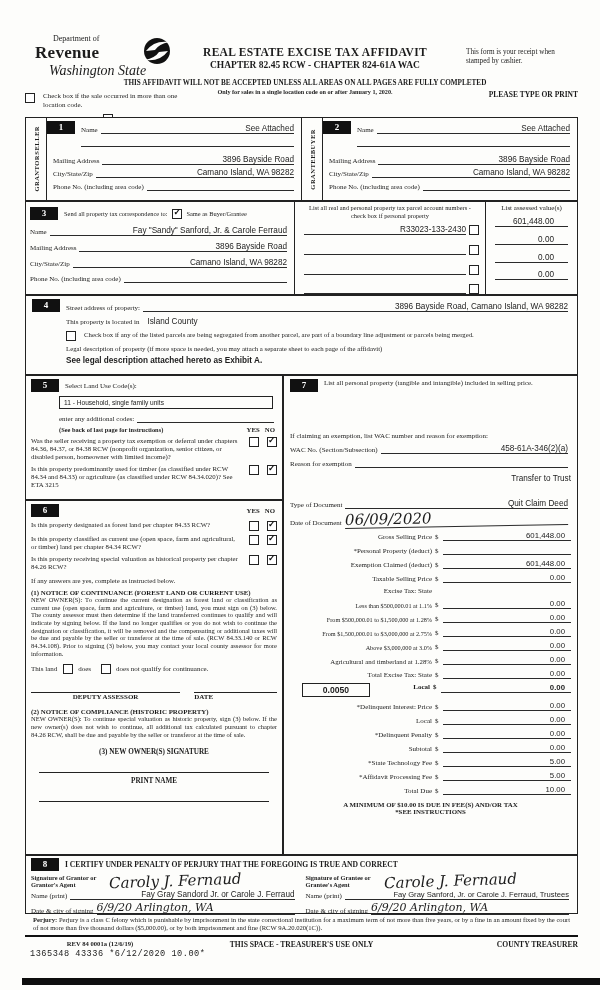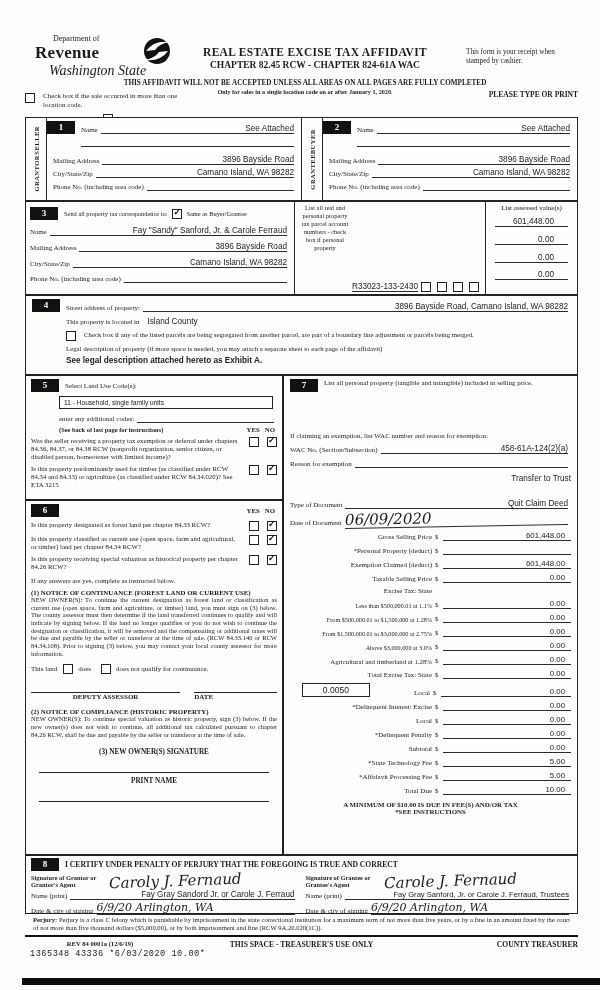--- a/index.html
+++ b/index.html
@@ -157,21 +157,21 @@
       </div>
       <div class="frow" style="margin-top:6px;">
         <span class="lbl">City/State/Zip</span>
         <span class="fill value">Camano Island, WA 98282</span>
       </div>
       <div class="frow" style="margin-top:5px;">
         <span class="lbl">Phone No. (including area code)</span>
         <span class="fill"></span>
       </div>
     </div>
-    <div style="width:178px;border-right:1px solid #222;padding:2px 6px;display:flex;flex-direction:row;">
+    <div style="width:178px;border-right:1px solid #222;padding:2px 6px;display:flex;flex-direction:column;">
       <div class="sm center" style="line-height:1.25;">List all real and personal property tax parcel account numbers - check box if personal property</div>
       <div class="frow" style="margin-top:5px;">
         <span class="fill value" style="padding-left:0;">R33023-133-2430</span>
         <span class="cb"></span>
       </div>
       <div class="frow" style="margin-top:10px;">
         <span class="fill"></span>
         <span class="cb"></span>
       </div>
       <div class="frow" style="margin-top:10px;">
@@ -312,21 +312,21 @@
 
   <div class="box" style="left:283px;top:375px;width:295px;height:480px;padding:3px 6px;box-sizing:border-box;">
     <div class="frow" style="margin-top:0;align-items:flex-start;">
       <span class="tile">7</span>
       <span style="font-size:6.9px;line-height:1.2;">List all personal property (tangible and intangible) included in selling price.</span>
     </div>
     <div style="height:40px;"></div>
     <div style="font-size:7px;">If claiming an exemption, list WAC number and reason for exemption:</div>
     <div class="frow" style="margin-top:4px;">
       <span class="lbl">WAC No. (Section/Subsection)</span>
-      <span class="fill value">458-61A-124(2)(a)</span>
+      <span class="fill value">458-61A-346(2)(a)</span>
     </div>
     <div class="frow" style="margin-top:4px;">
       <span class="lbl">Reason for exemption</span>
       <span class="fill"></span>
     </div>
     <div class="value" style="margin-top:6px;padding-left:4px;">Transfer to Trust</div>
     <div class="frow" style="margin-top:16px;">
       <span class="lbl">Type of Document</span>
       <span class="fill value">Quit Claim Deed</span>
     </div>
@@ -382,28 +382,28 @@
       <div class="trow">
           <span class="tlabel" style="font-size:6.8px;">Agricultural and timberland at 1.28%</span>
           <span class="tdollar">$</span>
           <span class="tline">0.00</span>
         </div>
       <div class="trow">
           <span class="tlabel">Total Excise Tax: State</span>
           <span class="tdollar">$</span>
           <span class="tline">0.00</span>
         </div>
-      <div class="trow" style="align-items:flex-end;">
+      <div class="trow" style="align-items:flex-start;font-weight:bold;">
         <span style="border:1px solid #222;width:66px;text-align:center;font-family:'Liberation Sans',sans-serif;font-size:8.6px;padding:1px 0;flex:none;margin-left:12px;">0.0050</span>
         <span class="tlabel" style="width:60px;">Local</span>
         <span class="tdollar">$</span>
         <span class="tline">0.00</span>
       </div>
       <div class="trow">
-          <span class="tlabel">*Delinquent Interest: Excise</span>
+          <span class="tlabel">*Delinquent Interest: Price</span>
           <span class="tdollar">$</span>
           <span class="tline">0.00</span>
         </div>
       <div class="trow">
           <span class="tlabel">Local</span>
           <span class="tdollar">$</span>
           <span class="tline">0.00</span>
         </div>
       <div class="trow">
           <span class="tlabel">*Delinquent Penalty</span>
@@ -477,16 +477,16 @@
   <div class="abs" style="left:25px;top:913px;width:553px;border-top:1px solid #222;border-bottom:2px solid #111;padding:2px 8px 3px 8px;box-sizing:border-box;font-size:6.6px;line-height:1.25;text-align:justify;">
     <span class="b">Perjury:</span>
     <span>Perjury is a class C felony which is punishable by imprisonment in the state correctional institution for a maximum term of not more than five years, or by a fine in an amount fixed by the court of not more than five thousand dollars ($5,000.00), or by both imprisonment and fine (RCW 9A.20.020(1C)).</span>
   </div>
 
   <div class="abs" style="left:25px;top:940px;width:553px;display:flex;align-items:flex-start;">
     <span style="font-size:6.6px;font-weight:bold;width:150px;text-align:center;">REV 84 0001a (12/6/19)</span>
     <span class="b" style="font-size:7.6px;flex:1;text-align:center;">THIS SPACE - TREASURER'S USE ONLY</span>
     <span class="b" style="font-size:7.6px;width:150px;text-align:right;">COUNTY TREASURER</span>
   </div>
-  <div class="abs" style="left:30px;top:949px;font-family:'Liberation Mono',monospace;font-size:8.6px;letter-spacing:.5px;">1365348 43336 *6/03/2020 10.00*</div>
+  <div class="abs" style="left:30px;top:949px;font-family:'Liberation Mono',monospace;font-size:8.6px;letter-spacing:.5px;">1365348 43336 *6/12/2020 10.00*</div>
 
   <div class="abs" style="left:22px;top:978px;right:0;height:7px;background:#0d0d0d;"></div>
 </div>
 
 </body></html>

